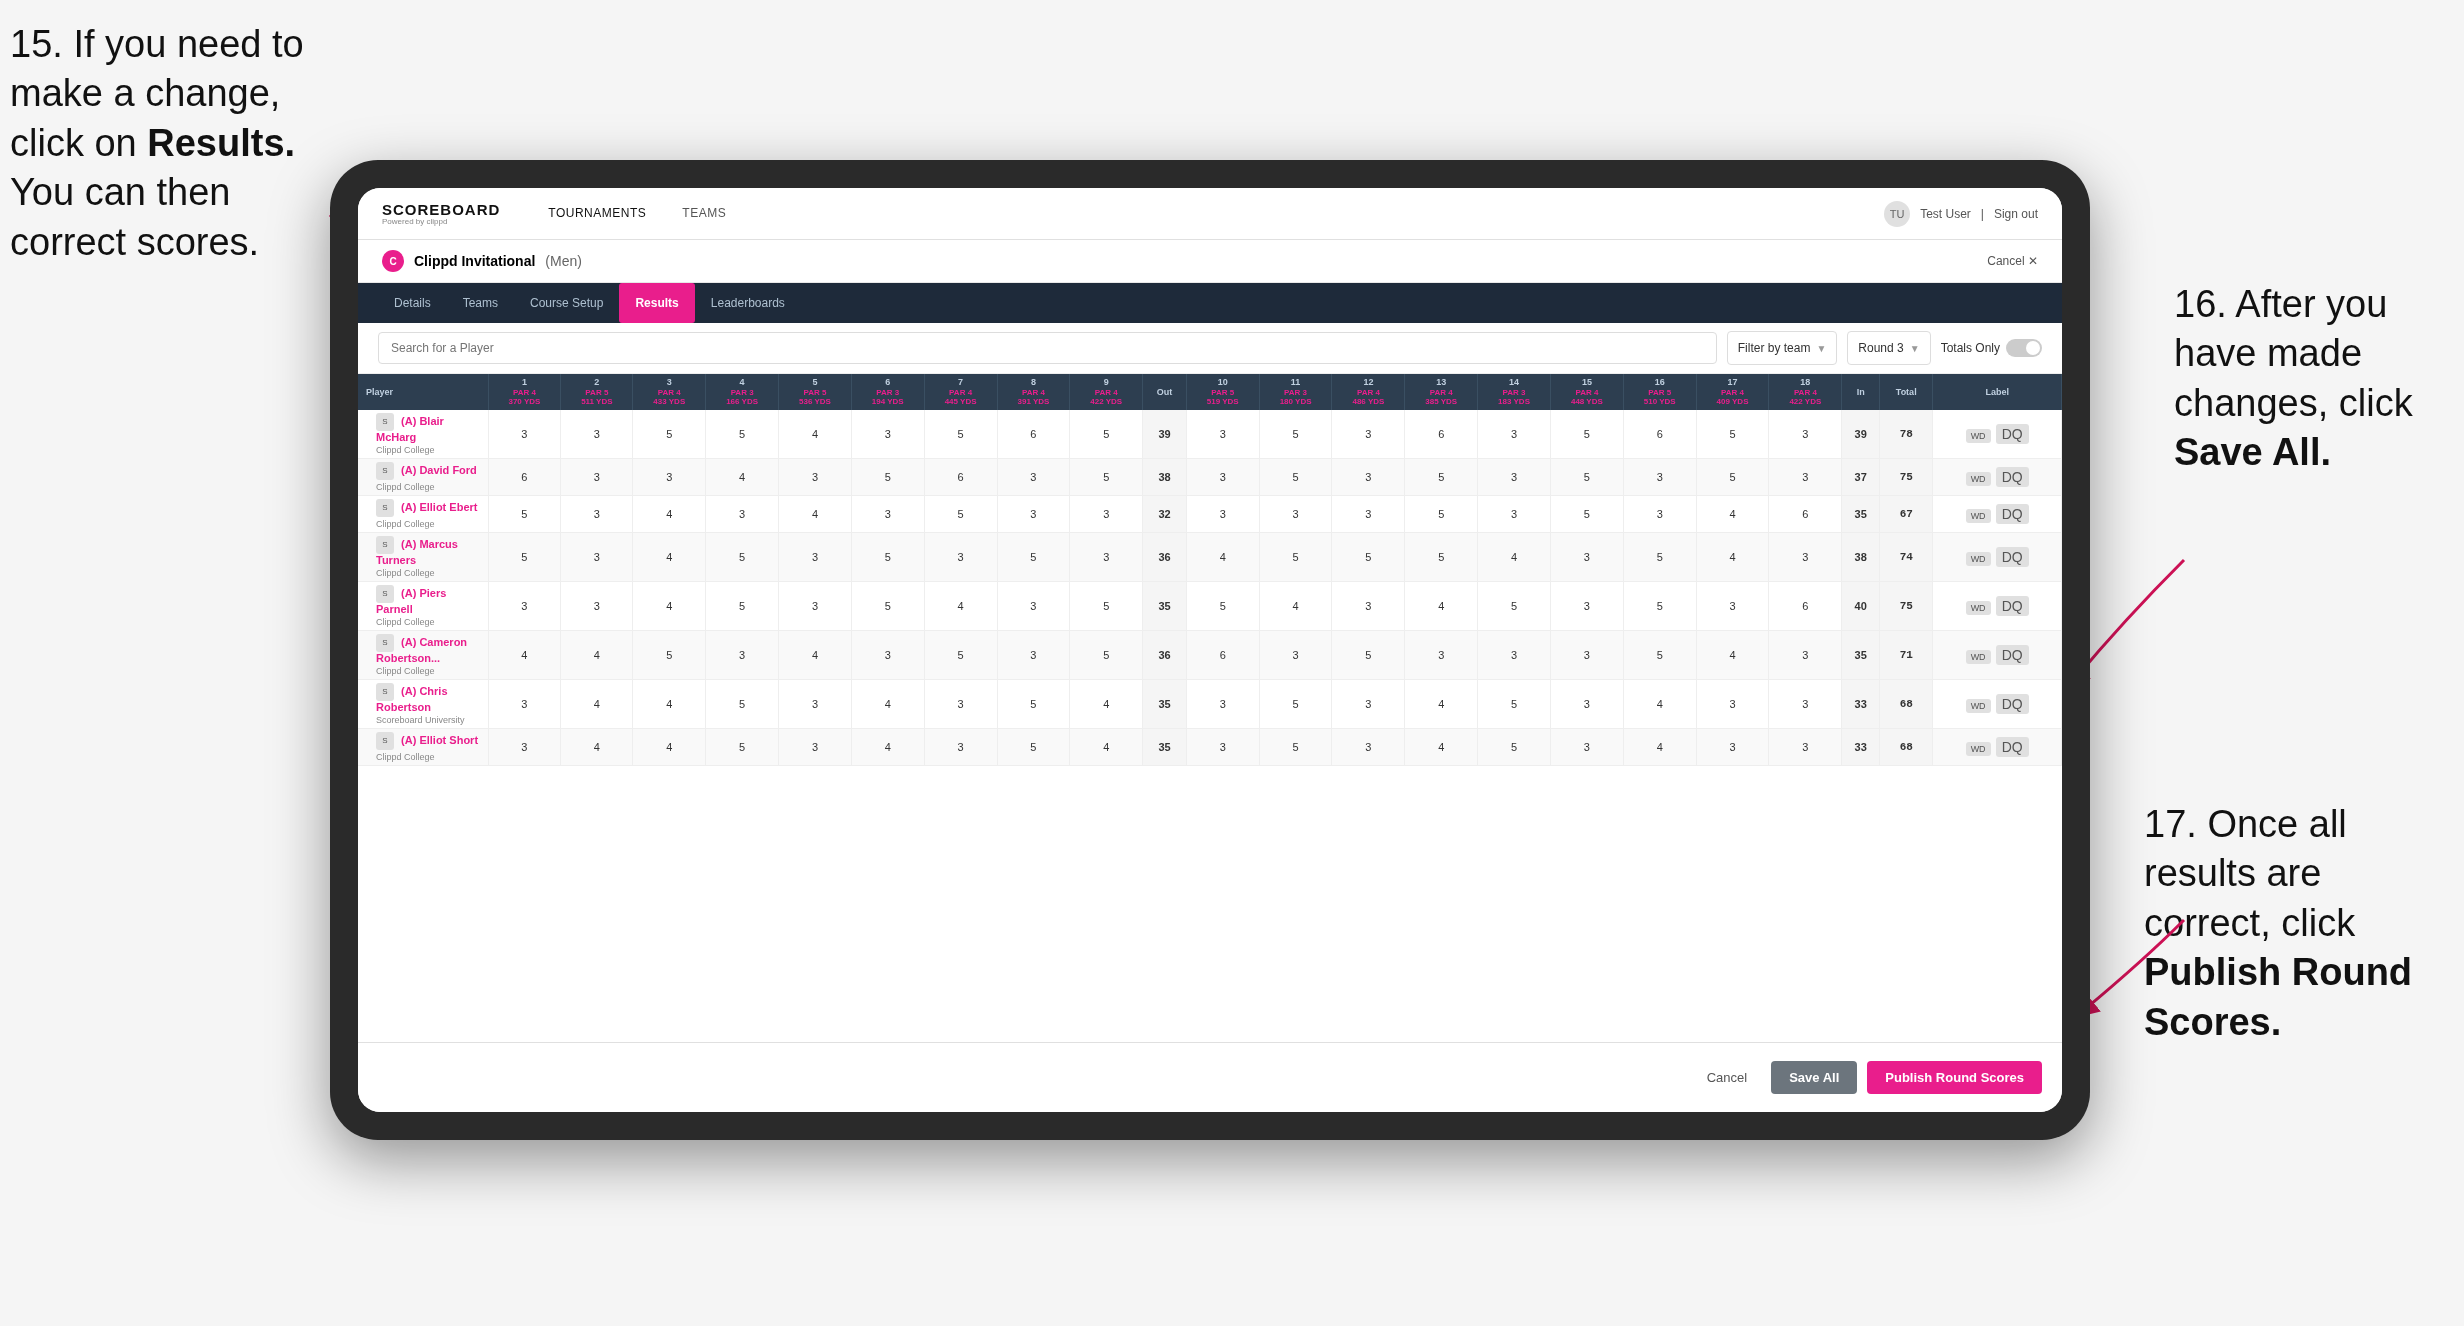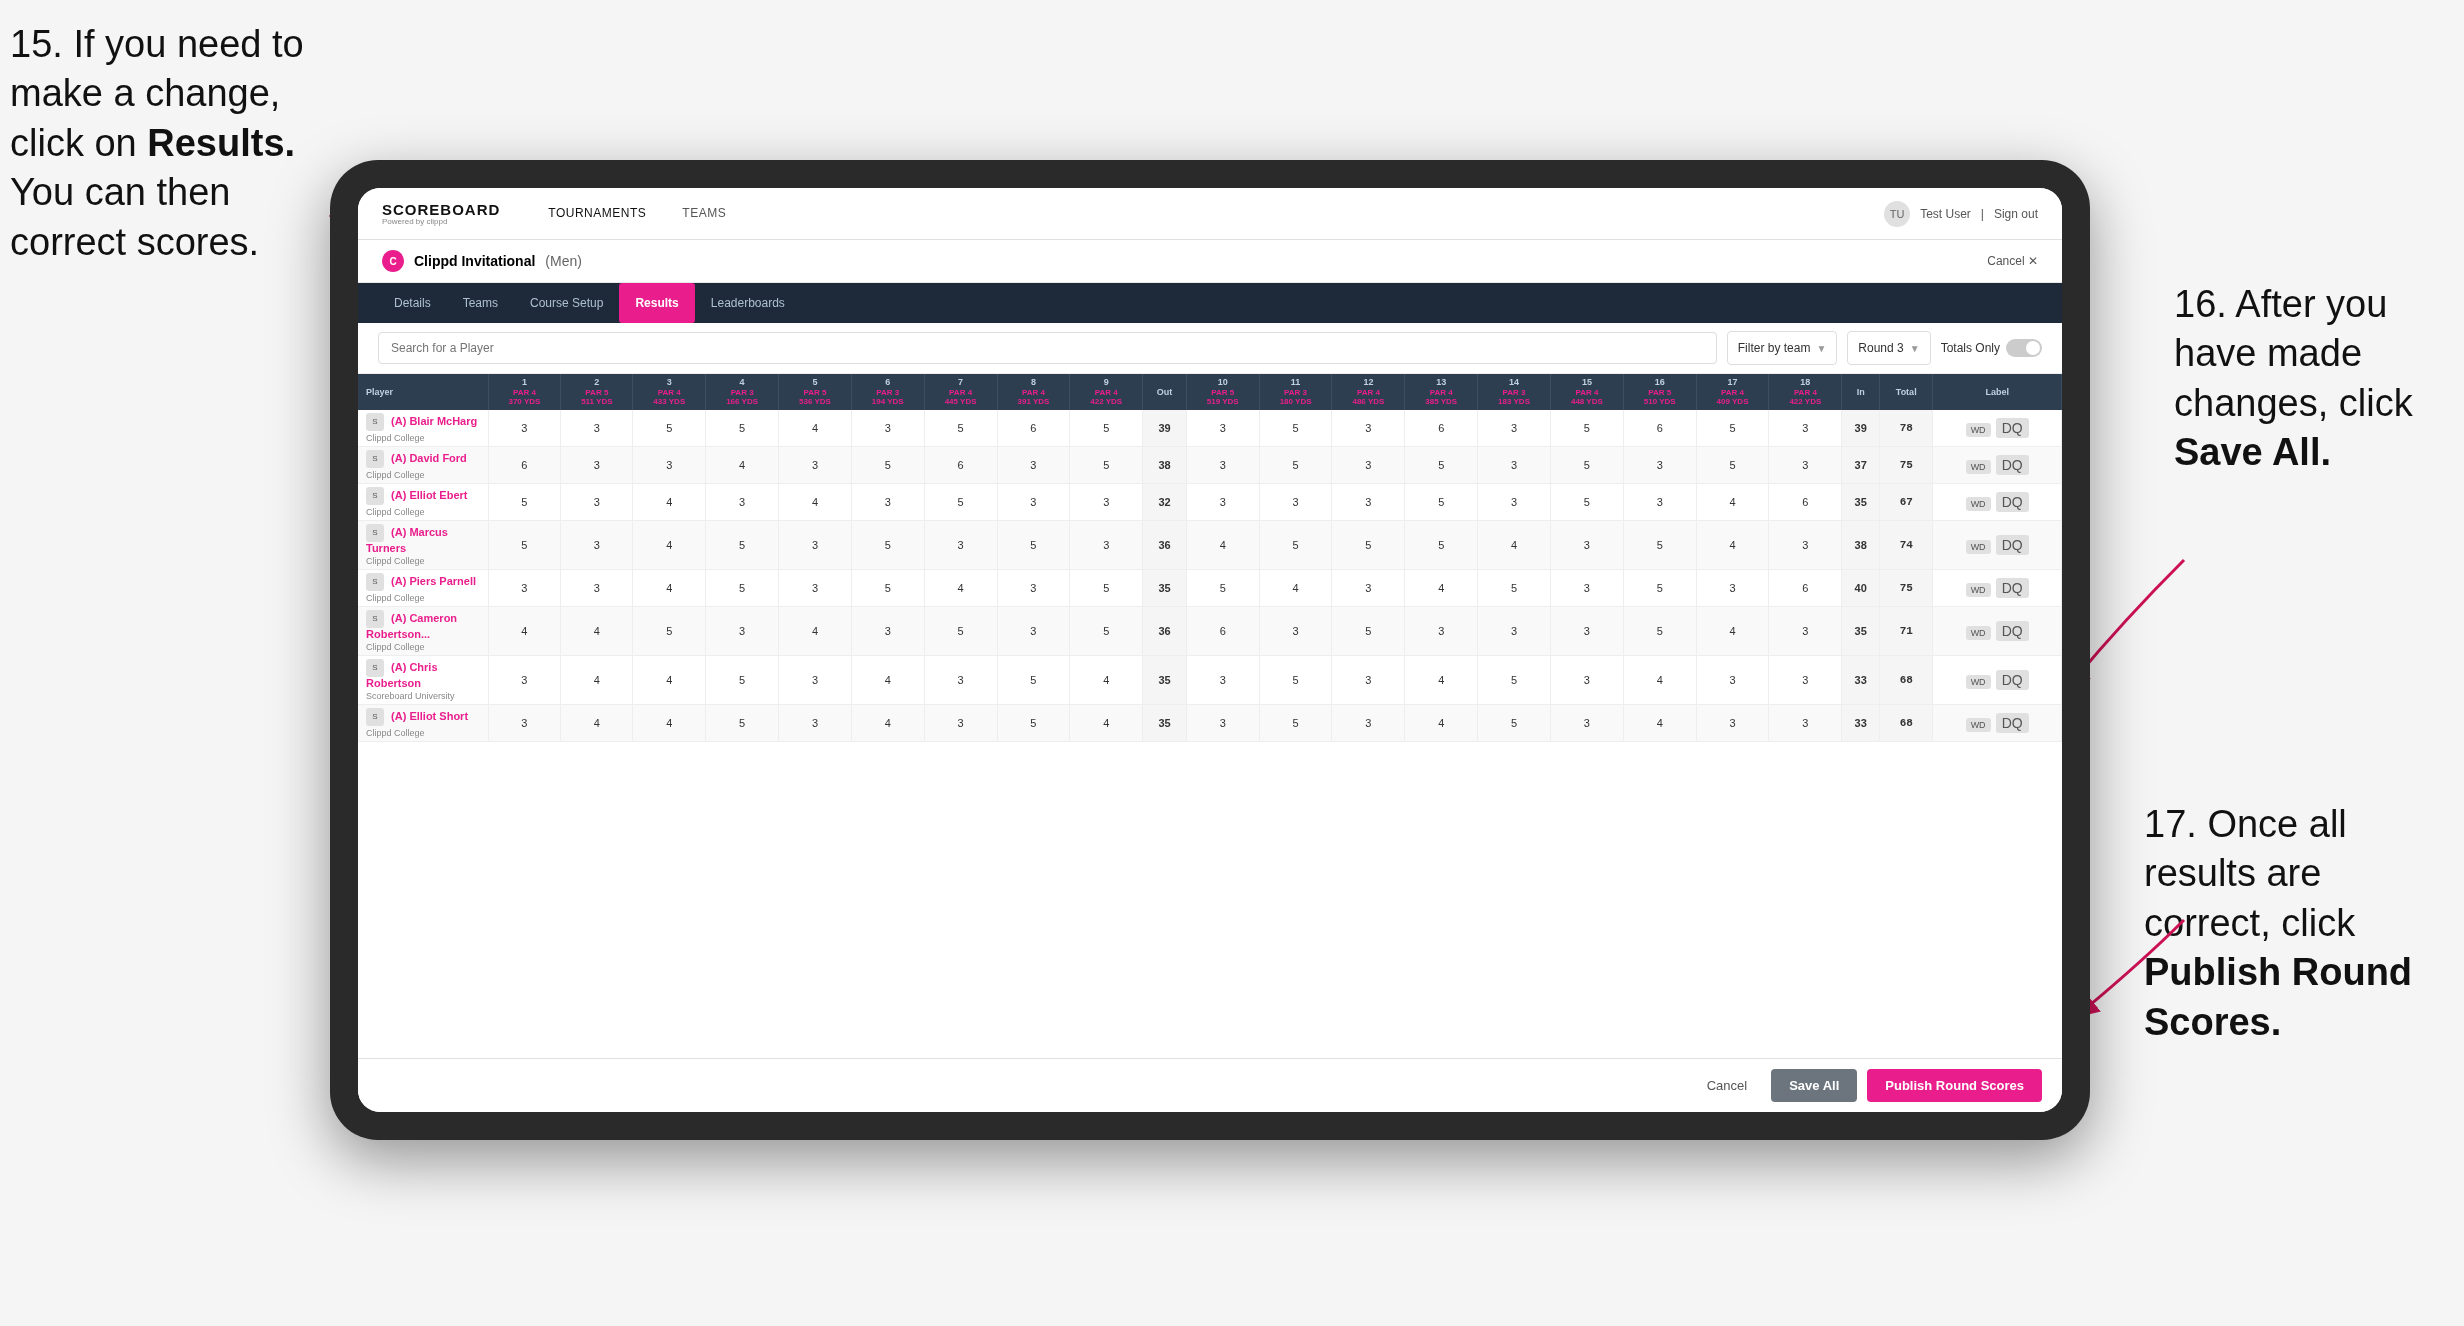--- a/index.html
+++ b/index.html
@@ -290,21 +290,21 @@
     .scores-table td {
       text-align: center;
       padding: 3px 4px;
       border-right: 1px solid #eee;
       border-bottom: 1px solid #eee;
       font-size: 11px;
       color: #333;
     }
     .scores-table td.player-cell {
       text-align: left;
-      padding-left: 8px;
+      padding-left: 18px;
     }
     .scores-table tr:nth-child(even) { background: #f9f9f9; }
     .player-name {
       font-weight: 600;
       font-size: 11px;
       color: #e91e8c;
     }
     .player-school {
       font-size: 9px;
       color: #888;
@@ -342,21 +342,21 @@
       padding: 2px 6px;
       font-size: 14px;
       cursor: pointer;
       margin-left: 2px;
     }
 
     
     .bottom-bar {
       background: #fff;
       border-top: 1px solid #e0e0e0;
-      padding: 10px 20px;
+      padding: 18px 20px;
       display: flex;
       align-items: center;
       justify-content: flex-end;
       gap: 10px;
       flex-shrink: 0;
     }
     .cancel-bottom {
       font-size: 13px;
       color: #555;
       cursor: pointer;

